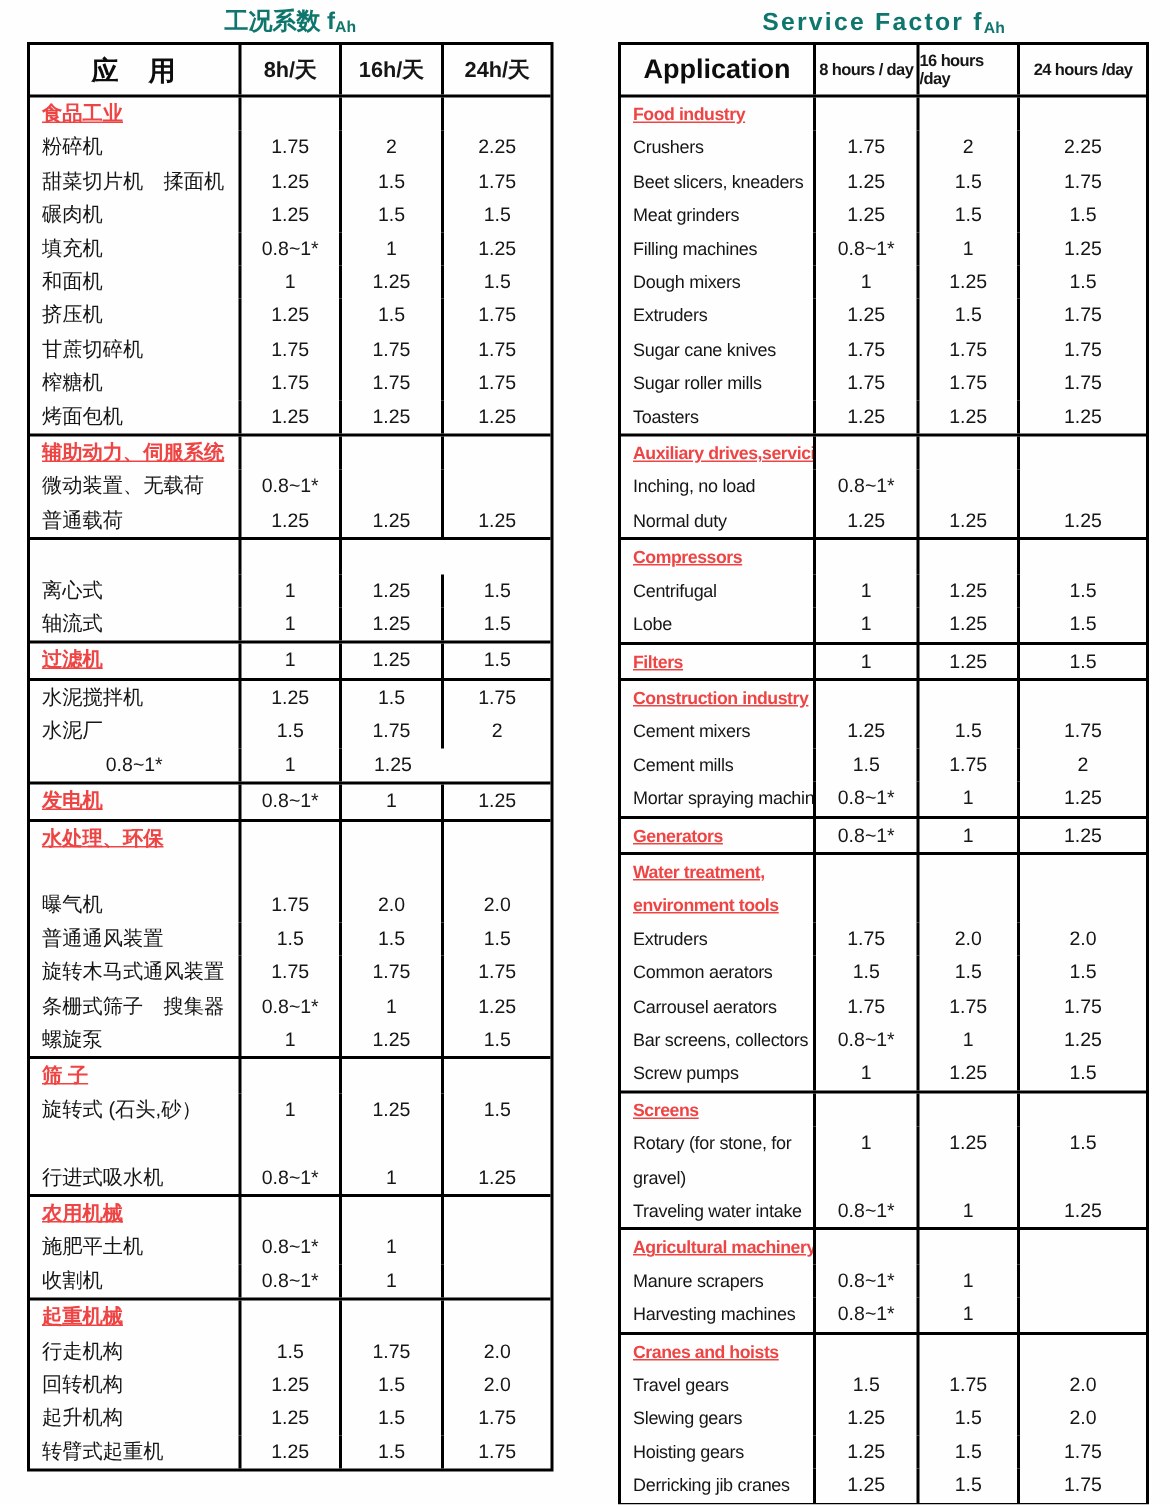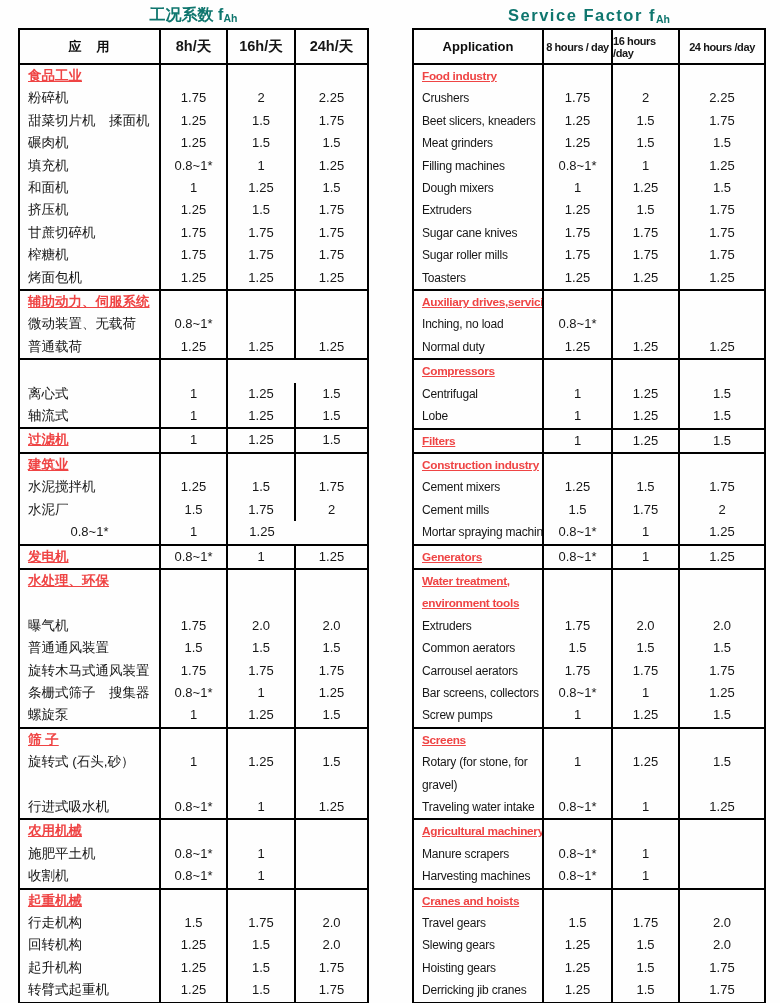--- a/index.html
+++ b/index.html
@@ -22,21 +22,21 @@
   .row.tall{min-height:44.8px;}
   .c{border-right:2px solid #000;box-sizing:border-box;display:flex;align-items:center;line-height:22.4px;overflow:hidden;}
   .c:last-child{border-right:none;}
   .c.app{flex-direction:column;justify-content:center;align-items:flex-start;padding-left:8px;}
   .tall .c.app{justify-content:flex-start;}
   .tall .c.val{align-items:flex-start;}
   .c.val{justify-content:center;font-size:13px;color:#161616;}
   .head{height:33px;border-bottom:2.5px solid #000;}
   .head .c{align-items:center;line-height:normal;}
   .head .c.app{justify-content:center;align-items:center;padding-left:0;}
-  .head-app{font-weight:bold;font-size:13px;color:#0d0d0d;}
+  .head-app{font-weight:bold;font-size:18px;color:#0d0d0d;}
   .zh .head-app{letter-spacing:1px;}
   .head .c.val{font-weight:bold;}
   .zh .head .c.val{font-size:14.5px;}
   .en .head .c.val{font-size:11px;letter-spacing:-0.4px;}
   .group{border-bottom:2px solid #000;}
   .group:last-child{border-bottom:none;}
   .lab{font-size:13px;color:#161616;}
   .zh .lab{font-size:13.5px;}
   .en .lab{font-size:12px;letter-spacing:-0.2px;white-space:nowrap;}
   .section .lab{font-weight:bold;color:#ef4444;text-decoration:underline;}
@@ -199,28 +199,20 @@
             <div class="row section">
               <div class="c app">
                 <div class="lab">过滤机</div>
               </div>
               <div class="c val">1</div>
               <div class="c val">1.25</div>
               <div class="c val">1.5</div>
             </div>
           </div>
           <div class="group">
-            <div class="row section">
-              <div class="c app">
-                <div class="lab">建筑业</div>
-              </div>
-              <div class="c val"></div>
-              <div class="c val"></div>
-              <div class="c val"></div>
-            </div>
             <div class="row">
               <div class="c app">
                 <div class="lab">水泥搅拌机</div>
               </div>
               <div class="c val">1.25</div>
               <div class="c val">1.5</div>
               <div class="c val">1.75</div>
             </div>
             <div class="row">
               <div class="c app">

